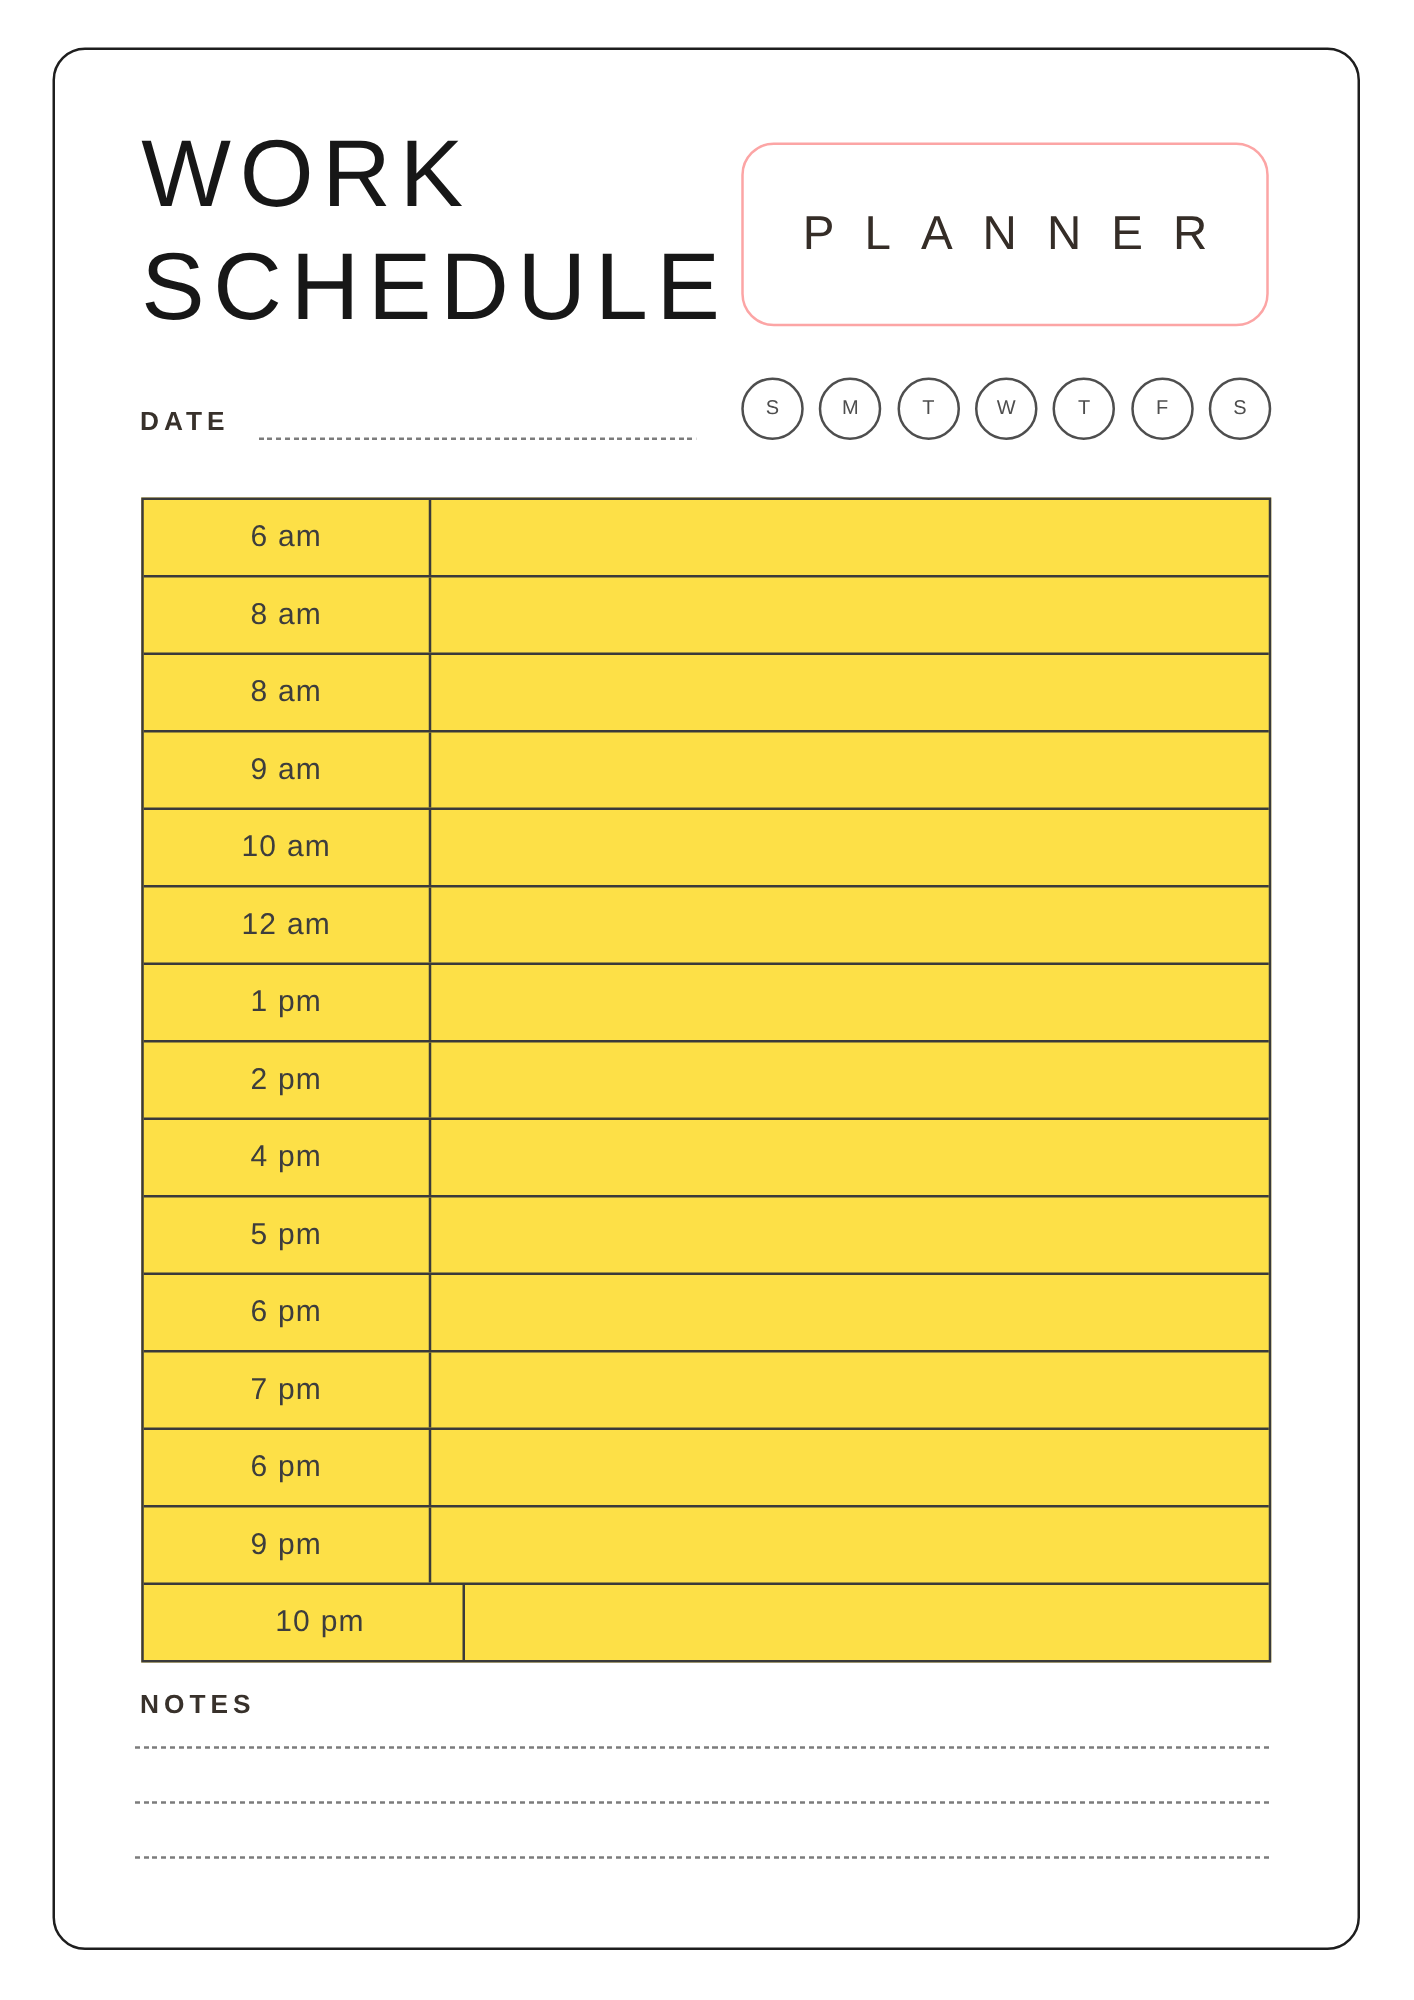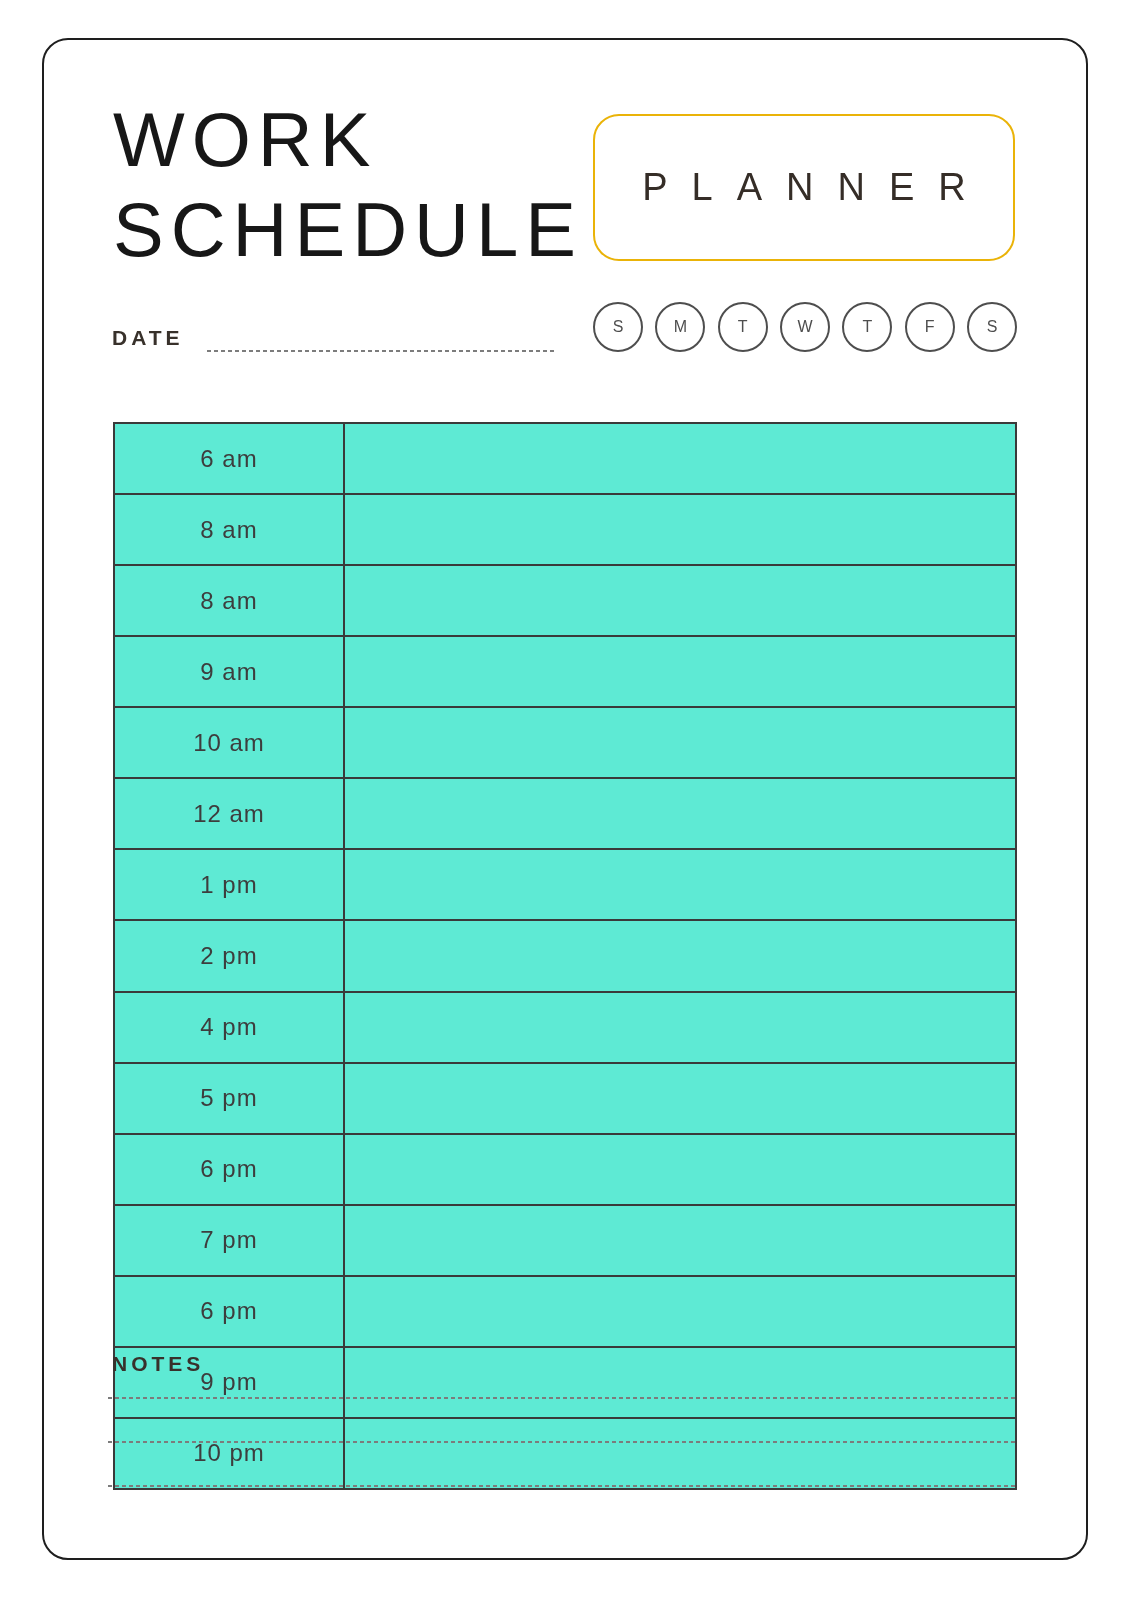--- a/index.html
+++ b/index.html
@@ -33,21 +33,21 @@
     color: #171717;
     white-space: nowrap;
   }
   .title span { display: block; }
 
   
   .planner-badge {
     position: absolute;
     left: 593px; top: 114px;
     width: 422px; height: 147px;
-    border: 2px solid #eab308;
+    border: 2px solid #fca5a5;
     border-radius: 26px;
     display: flex;
     align-items: center;
     justify-content: center;
   }
   .planner-badge .badge-text {
     font-size: 38px;
     letter-spacing: 24px;
     padding-left: 24px; 
     color: #352d27;
@@ -96,33 +96,33 @@
     position: absolute;
     left: 215px; top: 322px;
     width: 340px; height: 26px;
     font-size: 20px;
     color: #3f3f3f;
   }
 
   
   .schedule-table {
     position: absolute;
-    left: 113px; top: 422px;
-    width: 904px; height: 1068px;
+    left: 113px; top: 398px;
+    width: 904px; height: 932px;
     border: 2px solid #3a3a3a;
     display: flex;
     flex-direction: column;
-    background: #5eead4;
+    background: #fde047;
   }
   .sched-row {
     flex: 1;
     display: flex;
     border-bottom: 2px solid #3a3a3a;
   }
-  .sched-row:last-child { border-bottom: none; }
+  .sched-row:last-child { border-bottom: none; margin-left: 27px; }
   .time-cell {
     width: 230px;
     border-right: 2px solid #3a3a3a;
     display: flex;
     align-items: center;
     justify-content: center;
     font-size: 24px;
     color: #3d3d3d;
     letter-spacing: 1px;
   }

